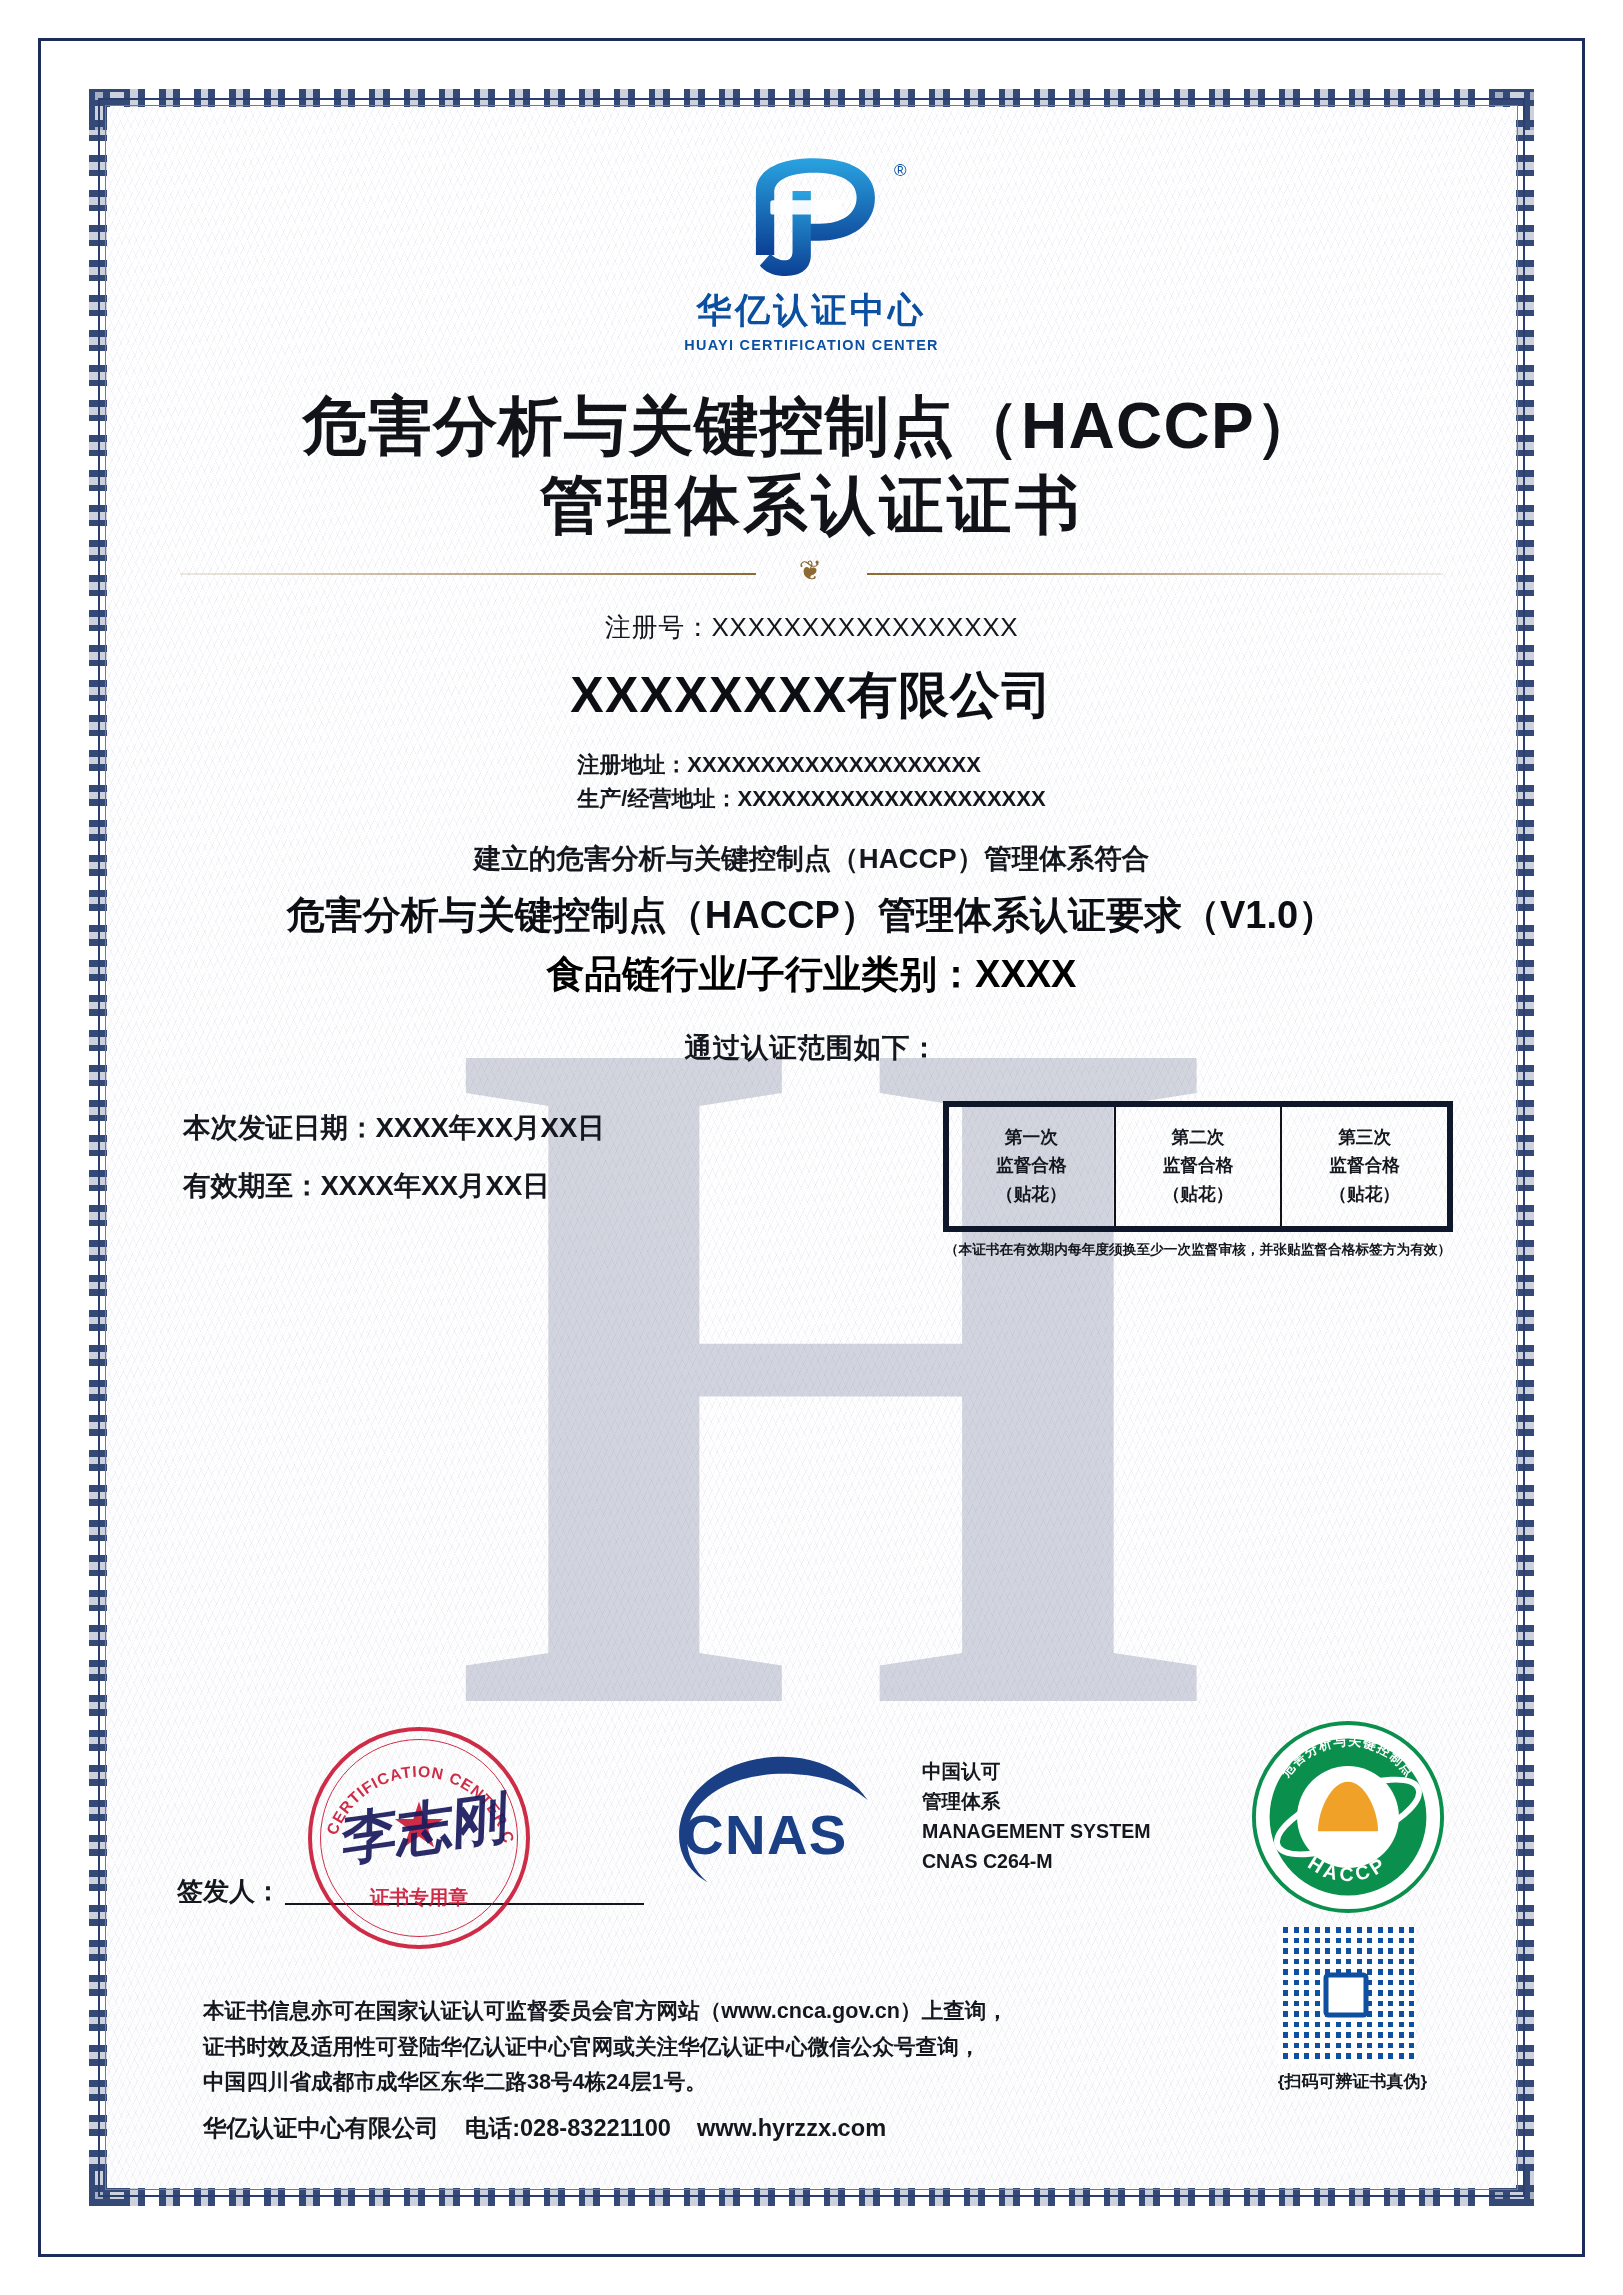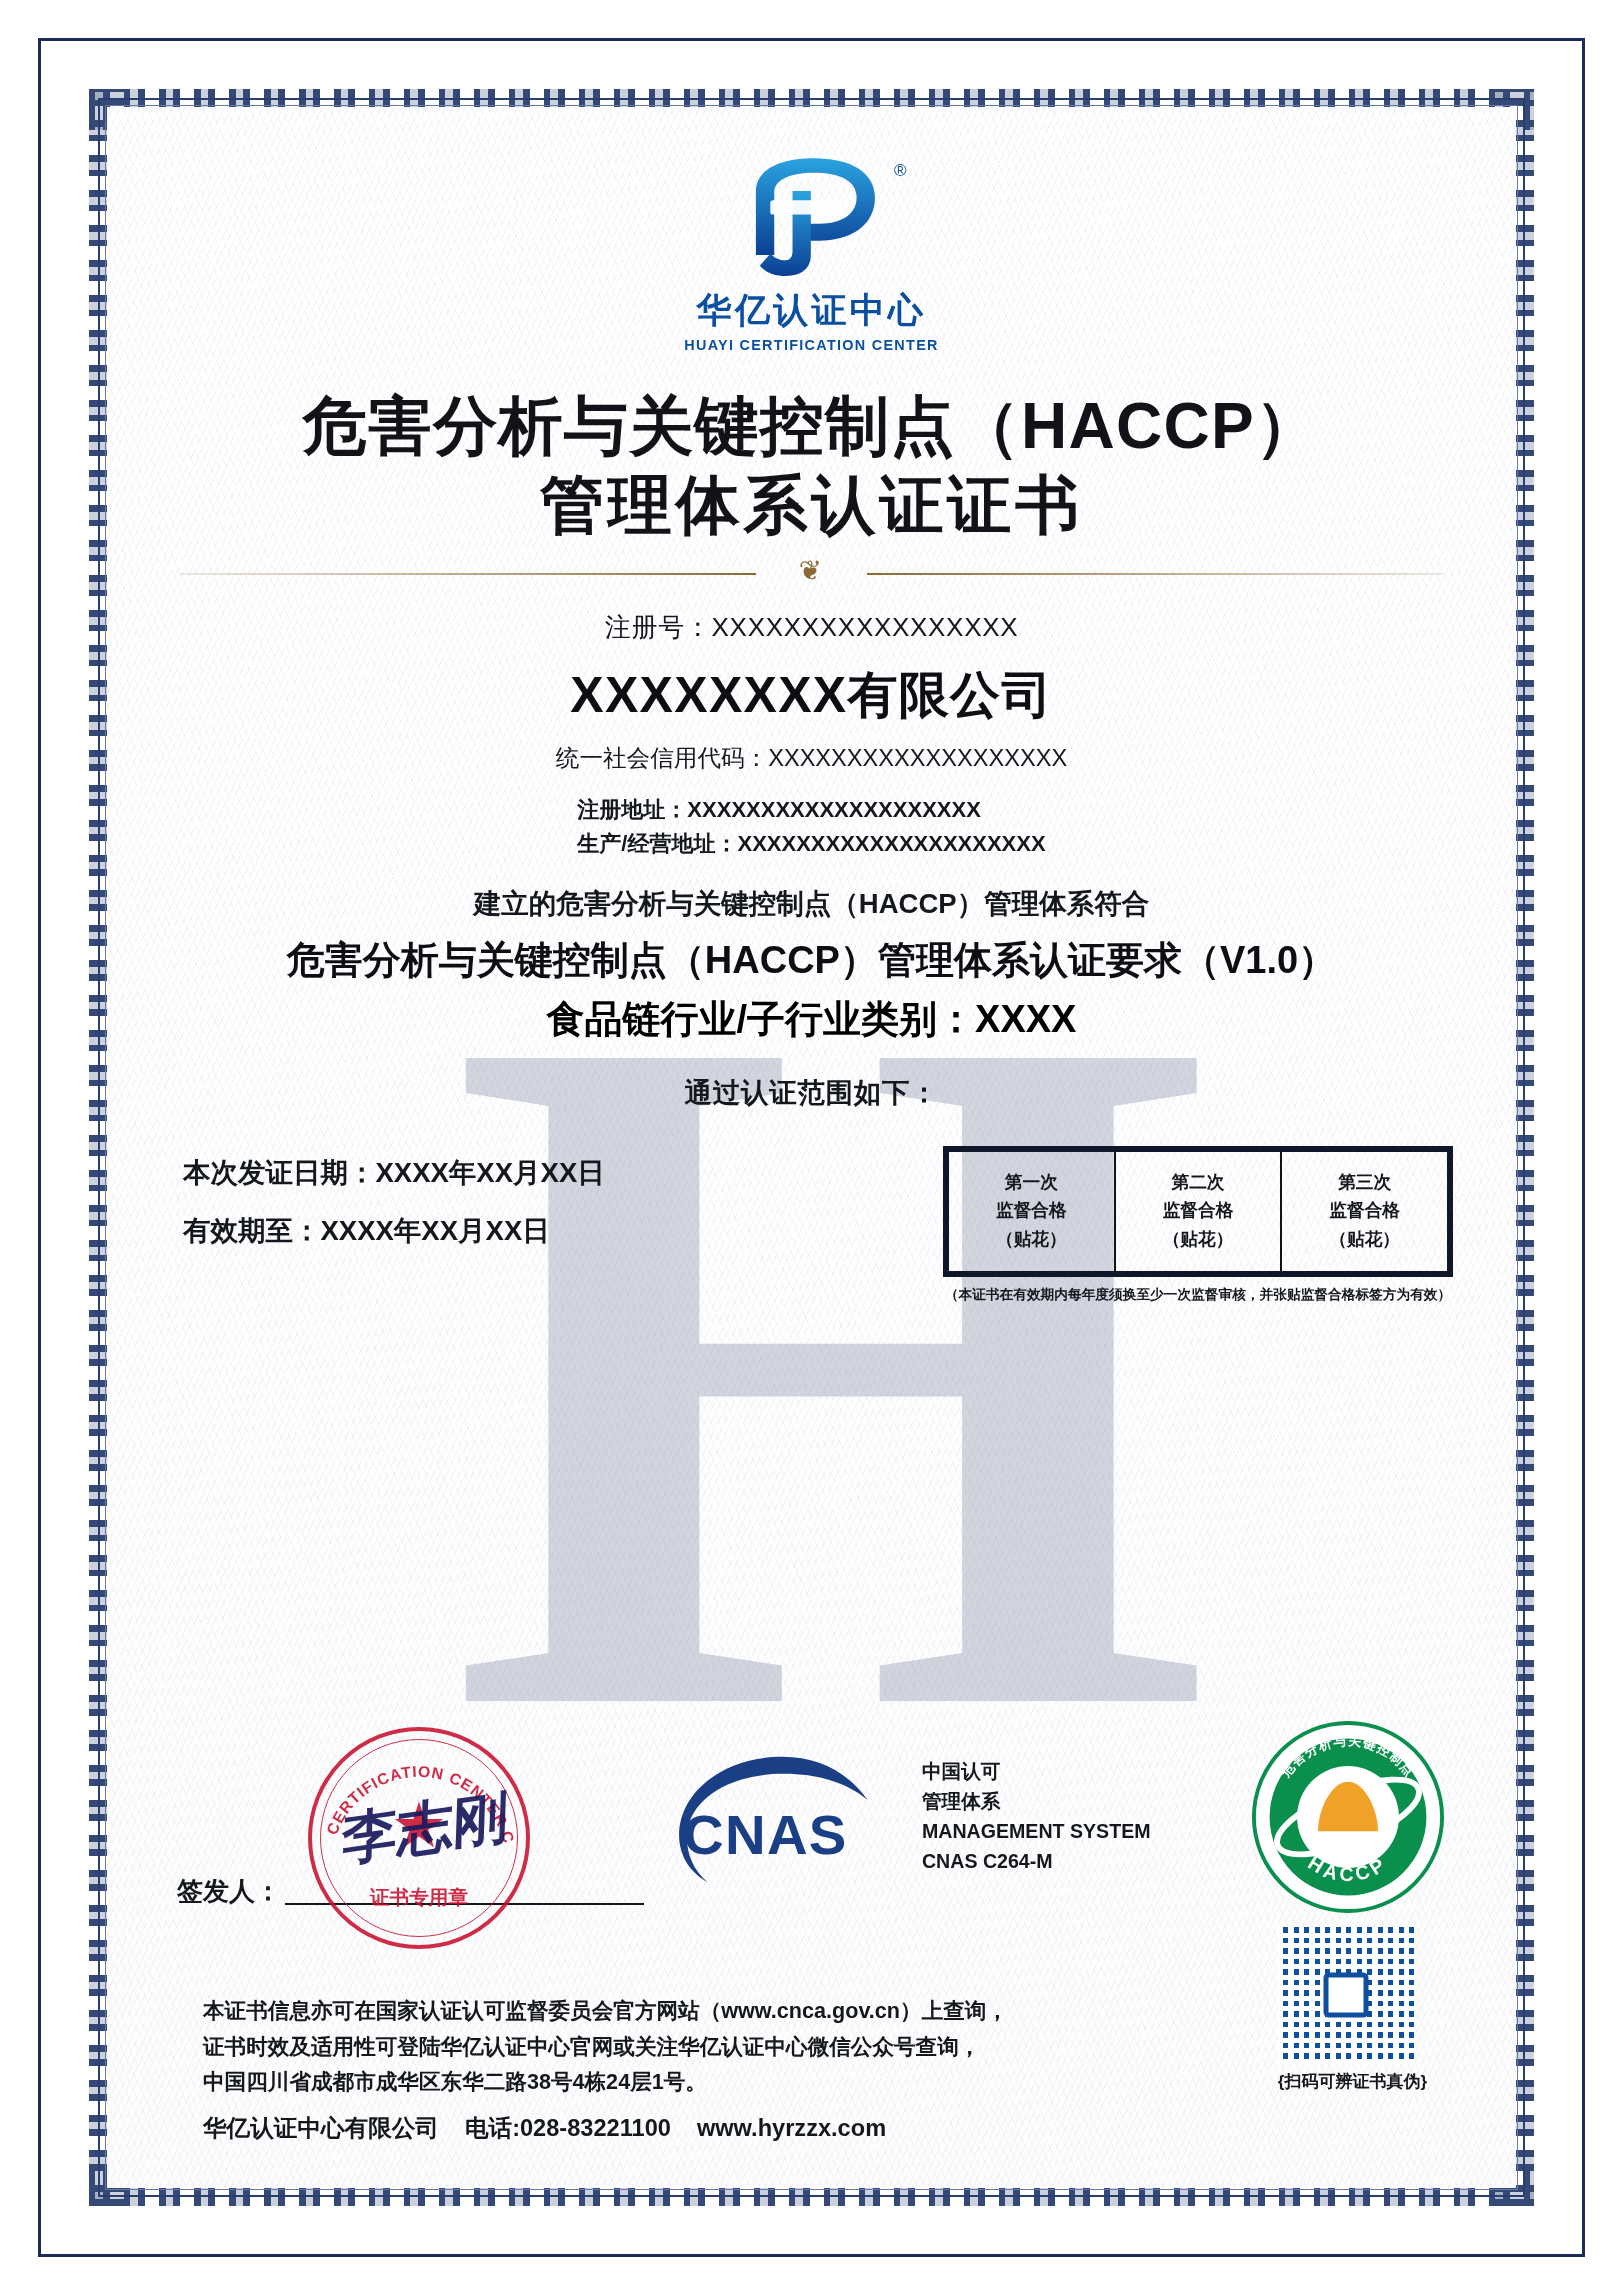--- a/index.html
+++ b/index.html
@@ -491,23 +491,20 @@
       <span class="orn">❦</span>
     </div>
 
     
     <div class="reg-no">
       <span>注册号：</span><span>XXXXXXXXXXXXXXXXX</span>
     </div>
 
     
     <div class="company">XXXXXXXX有限公司</div>
-    <div class="credit-code">
-      <span>统一社会信用代码：</span><span>XXXXXXXXXXXXXXXXXXX</span>
-    </div>
 
     <div class="addr-block">
       <div class="addr-line">注册地址：XXXXXXXXXXXXXXXXXXXX</div>
       <div class="addr-line">生产/经营地址：XXXXXXXXXXXXXXXXXXXXX</div>
     </div>
 
     
     <div class="conform-line">建立的危害分析与关键控制点（HACCP）管理体系符合</div>
     <div class="standard-line">危害分析与关键控制点（HACCP）管理体系认证要求（V1.0）</div>
     <div class="industry-line">食品链行业/子行业类别：XXXX</div>

